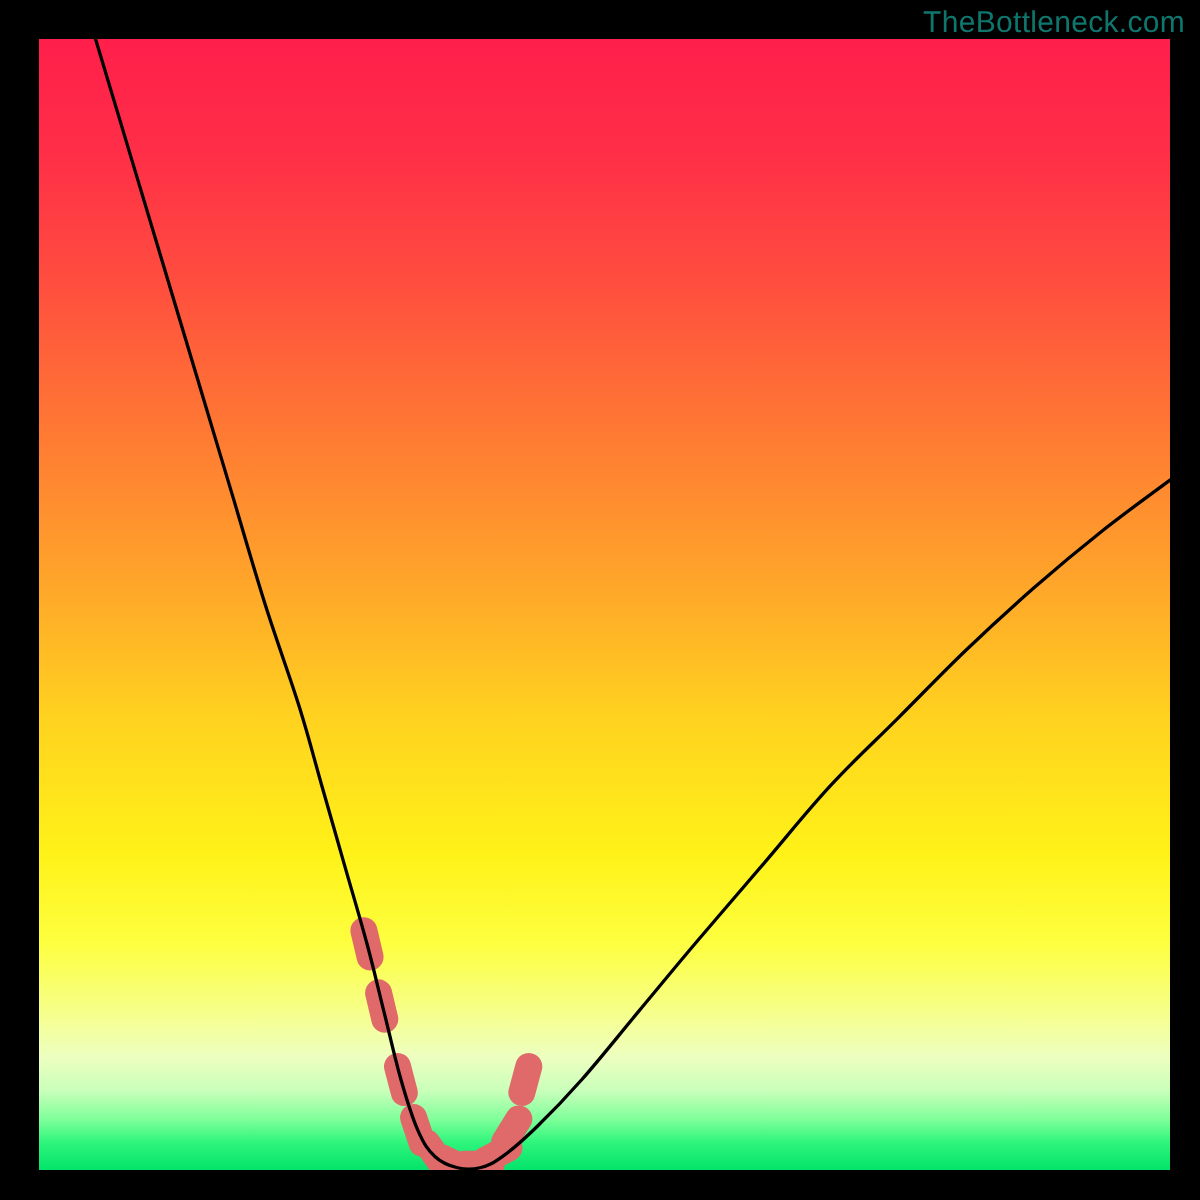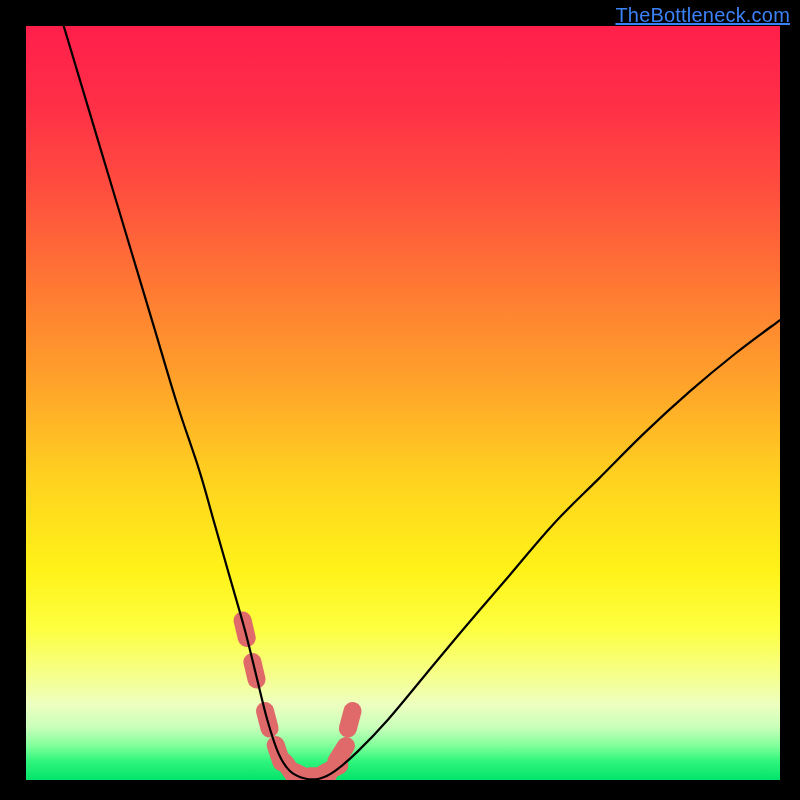--- a/index.html
+++ b/index.html
@@ -14,26 +14,25 @@
   .frame {
     width: 800px;
     height: 800px;
     background: #000;
     position: relative;
   }
   .watermark {
     position: absolute;
     top: 4px;
     right: 10px;
-    color: #3b82f6;
+    color: #0f766e;
     font-size: 20px;
     font-weight: 500;
     letter-spacing: 0.2px;
     z-index: 20;
-    text-decoration: underline;
   }
   svg.plot {
     position: absolute;
     left: 26px;
     top: 26px;
     width: 754px;
     height: 754px;
     display: block;
   }
 </style>

